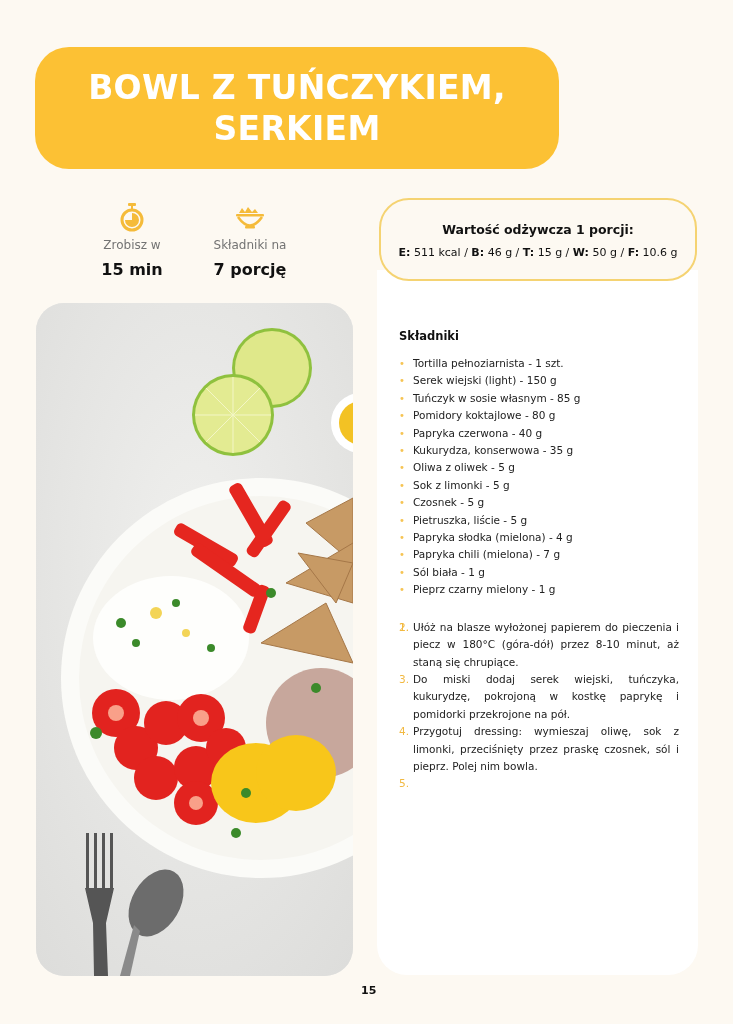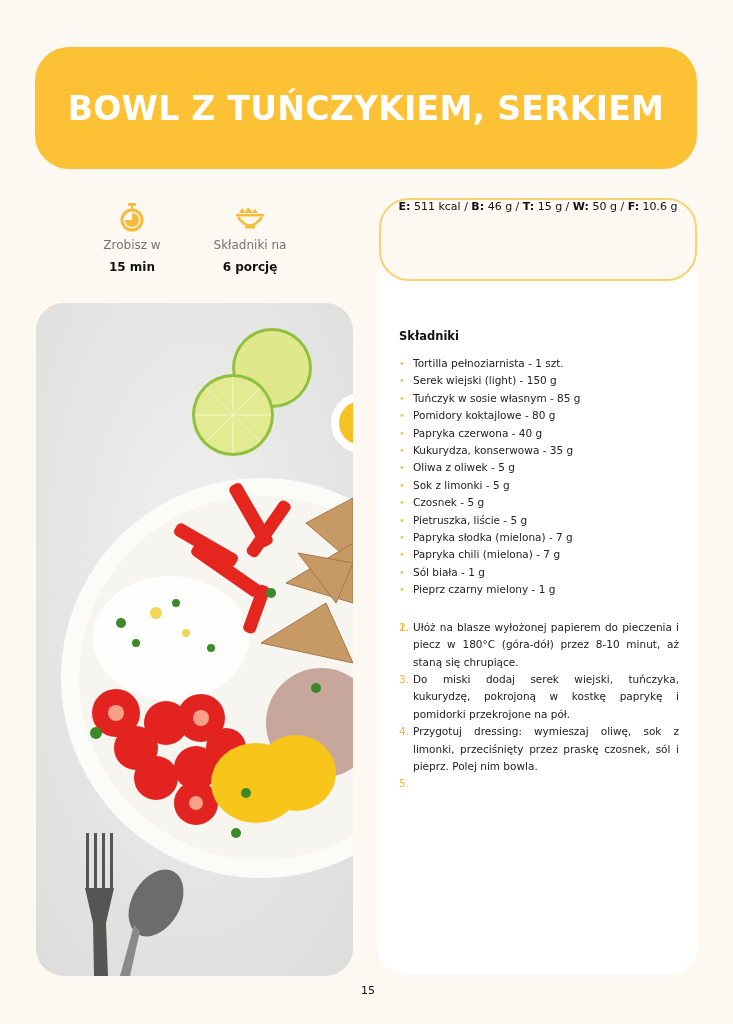--- a/index.html
+++ b/index.html
@@ -7,53 +7,53 @@
     body {
       background: #fdf9f2;
       font-family: "DejaVu Sans", sans-serif;
       color: #1e1e1e;
       position: relative;
       overflow: hidden;
     }
     .title-banner {
       position: absolute;
       left: 35px; top: 47px;
-      width: 662px; height: 122px;
+      width: 524px; height: 122px;
       background: #fcc134;
       border-radius: 34px;
       display: flex; align-items: center; justify-content: center;
       text-align: center;
     }
     .title-banner h1 {
       color: #ffffff;
       font-family: "DejaVu Sans", sans-serif;
       font-weight: bold;
       font-size: 33px;
       line-height: 41px;
       letter-spacing: 0.3px;
     }
     .meta { position: absolute; top: 200px; text-align: center; width: 120px; }
     .meta.time { left: 72px; }
     .meta.serv { left: 190px; }
     .meta .icon { height: 34px; display: flex; justify-content: center; align-items: center; }
     .meta .label { font-size: 12px; margin-top: 4px; color: #737373; }
-    .meta .value { font-size: 12px; font-weight: bold; margin-top: 8px; color: #111; }
+    .meta .value { font-size: 16px; font-weight: bold; margin-top: 8px; color: #111; }
 
     .nutrition {
       position: absolute;
       left: 379px; top: 198px;
       width: 318px; height: 83px;
       background: #fdf9f2;
       border: 2px solid #f5d372;
       border-radius: 30px;
       text-align: center;
       z-index: 3;
     }
     .nutrition .heading { font-size: 12.5px; font-weight: bold; margin-top: 22px; color: #111; }
-    .nutrition .values { font-size: 11px; color: #111; }
+    .nutrition .values { font-size: 11px; margin-top: 9px; color: #111; }
     .nutrition .values b { font-weight: bold; }
 
     .panel {
       position: absolute;
       left: 377px; top: 270px;
       width: 321px; height: 705px;
       background: #ffffff;
       border-radius: 0 0 30px 30px;
       z-index: 1;
     }
@@ -72,21 +72,21 @@
       z-index: 2;
       margin-top: 16px;
     }
     .content h2 { font-size: 11.5px; font-weight: bold; color: #111; margin-bottom: 12px; }
     .ingredients { list-style: none; margin-bottom: 20px; }
     .ingredients li { font-size: 10.5px; line-height: 17.4px; position: relative; padding-left: 14px; color: #222; }
     .ingredients li .bullet { position: absolute; left: 0; top: 0; color: #f6c453; font-size: 10px; }
     .steps { list-style: none; }
     .steps li { font-size: 10.5px; line-height: 17.4px; position: relative; padding-left: 14px; text-align: justify; color: #222; }
     .steps li .num { position: absolute; left: 0; top: 0; color: #f2b941; }
-    .page-num { position: absolute; left: 361px; top: 984px; font-size: 11px; font-weight: normal; color: #111; }
+    .page-num { position: absolute; left: 361px; top: 984px; font-size: 11px; font-weight: bold; color: #111; }
   </style>
 </head>
 <body>
 
 <div class="title-banner">
   <h1>
     <span>BOWL Z TUŃCZYKIEM, SERKIEM</span><br>
   </h1>
 </div>
 
@@ -106,24 +106,25 @@
 <div class="meta serv">
   <div class="icon">
     <svg width="32" height="26" viewBox="0 0 32 26">
       <path d="M5 9 L8 4 L11 8 L14 3 L18 8 L21 5 L24 9 Z" fill="#f5bb3a"></path>
       <rect x="2" y="10" width="28" height="2.5" rx="1" fill="#f5bb3a"></rect>
       <path d="M4 13 Q16 30 28 13" fill="none" stroke="#f5bb3a" stroke-width="2.5"></path>
       <rect x="11" y="22" width="10" height="2.5" rx="1" fill="#f5bb3a"></rect>
     </svg>
   </div>
   <div class="label">Składniki na</div>
-  <div class="value">6 porcję</div>
+  <div class="value">7 porcję</div>
 </div>
 
 <div class="nutrition">
+  <div class="heading">Wartość odżywcza 1 porcji:</div>
   <div class="values">
     <b>E:</b><span> 511 kcal</span><span> / </span><b>B:</b><span> 46 g</span><span> / </span><b>T:</b><span> 15 g</span><span> / </span><b>W:</b><span> 50 g</span><span> / </span><b>F:</b><span> 10.6 g</span>
   </div>
 </div>
 
 <div class="panel"></div>
 
 <div class="photo">
   <svg width="317" height="673" viewBox="0 0 317 673">
     <defs>
@@ -224,21 +225,21 @@
     <li><span class="bullet">•</span><span>Tortilla pełnoziarnista - 1 szt.</span></li>
     <li><span class="bullet">•</span><span>Serek wiejski (light) - 150 g</span></li>
     <li><span class="bullet">•</span><span>Tuńczyk w sosie własnym - 85 g</span></li>
     <li><span class="bullet">•</span><span>Pomidory koktajlowe - 80 g</span></li>
     <li><span class="bullet">•</span><span>Papryka czerwona - 40 g</span></li>
     <li><span class="bullet">•</span><span>Kukurydza, konserwowa - 35 g</span></li>
     <li><span class="bullet">•</span><span>Oliwa z oliwek - 5 g</span></li>
     <li><span class="bullet">•</span><span>Sok z limonki - 5 g</span></li>
     <li><span class="bullet">•</span><span>Czosnek - 5 g</span></li>
     <li><span class="bullet">•</span><span>Pietruszka, liście - 5 g</span></li>
-    <li><span class="bullet">•</span><span>Papryka słodka (mielona) - 7 g</span></li>
+    <li><span class="bullet">•</span><span>Papryka słodka (mielona) - 4 g</span></li>
     <li><span class="bullet">•</span><span>Papryka chili (mielona) - 7 g</span></li>
     <li><span class="bullet">•</span><span>Sól biała - 1 g</span></li>
     <li><span class="bullet">•</span><span>Pieprz czarny mielony - 1 g</span></li>
   </ul>
 
   <ol class="steps">
     <li><span class="num">1.</span></li>
     <li><span class="num">2.</span><span>Ułóż na blasze wyłożonej papierem do pieczenia i piecz w 180°C (góra-dół) przez 8-10 minut, aż staną się chrupiące.</span></li>
     <li><span class="num">3.</span><span>Do miski dodaj serek wiejski, tuńczyka, kukurydzę, pokrojoną w kostkę paprykę i pomidorki przekrojone na pół.</span></li>
     <li><span class="num">4.</span><span>Przygotuj dressing: wymieszaj oliwę, sok z limonki, przeciśnięty przez praskę czosnek, sól i pieprz. Polej nim bowla.</span></li>

